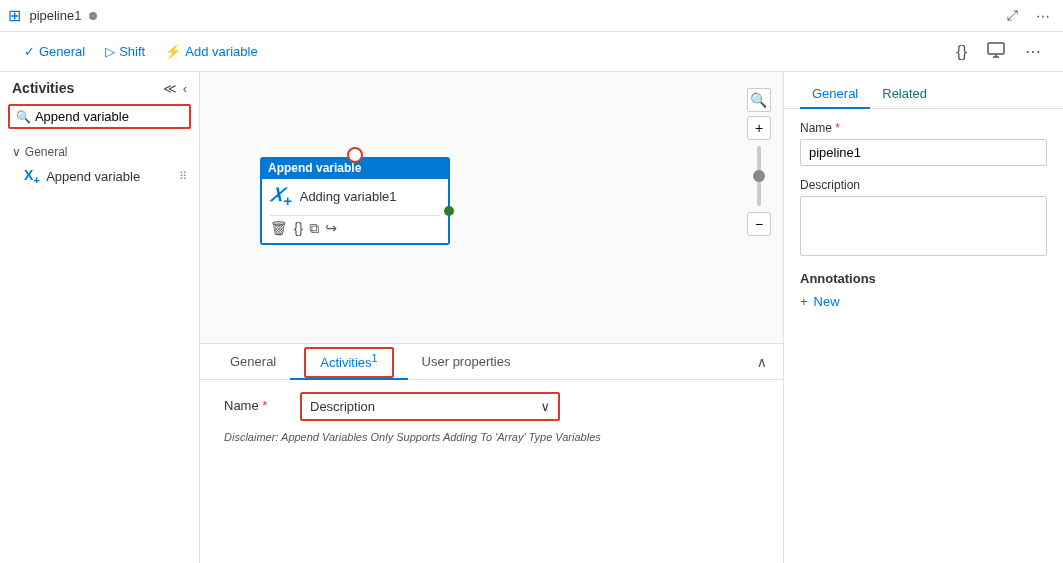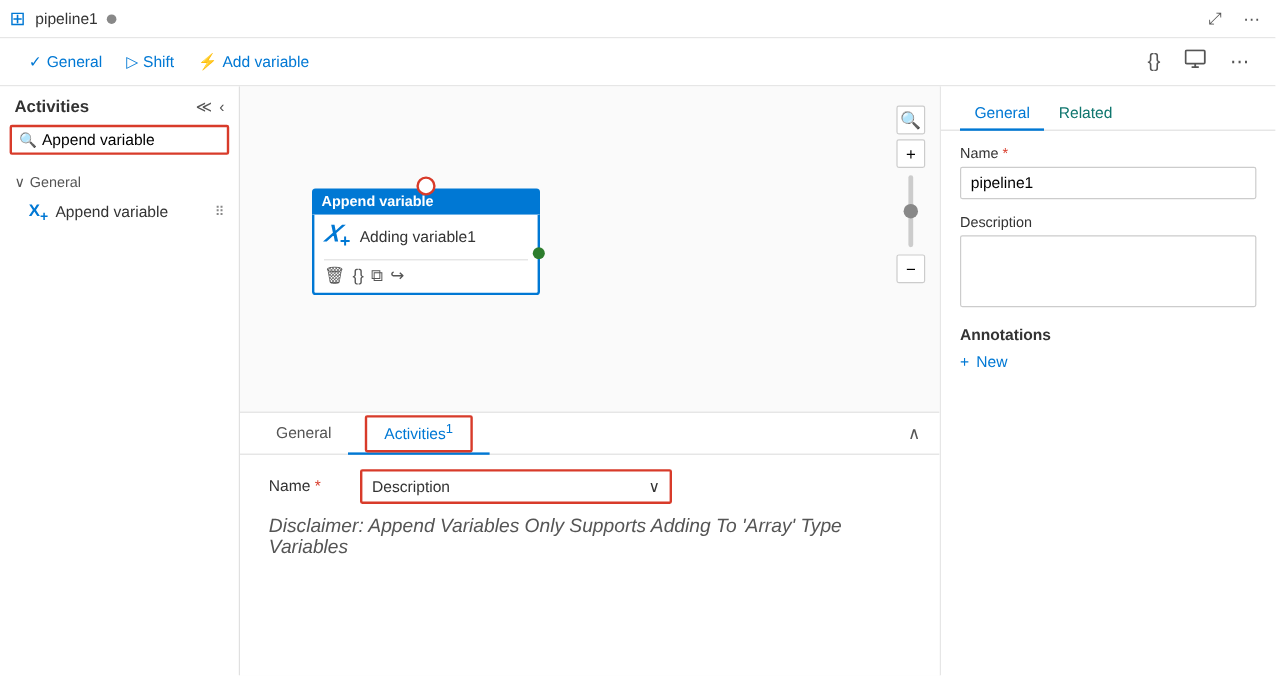--- a/index.html
+++ b/index.html
@@ -182,21 +182,21 @@
     .form-textarea {
       width: 260px; height: 56px; border: 2px solid #0078d4; border-radius: 2px;
       padding: 5px 8px; font-size: 13px; resize: none; outline: none;
       font-family: inherit;
     }
     .form-link {
       color: #0078d4; font-size: 12px; cursor: pointer; text-decoration: none;
       display: block; text-align: right; width: 260px;
     }
     .form-disclaimer {
-      font-size: 16px; color: #555; font-style: italic; margin-top: 4px;
+      font-size: 11px; color: #555; font-style: italic; margin-top: 4px;
     }
 
     
     .properties-panel {
       width: 280px; border-left: 1px solid #e0e0e0;
       background: #fff; display: flex; flex-direction: column;
     }
     .properties-header {
       padding: 12px 16px 8px;
       font-size: 15px; font-weight: 600;
@@ -340,20 +340,23 @@
     <div class="bottom-panel">
       <div class="bottom-tabs">
         <div class="bottom-tab">
           <span>General</span>
         </div>
         <div class="bottom-tab active">
           <span class="bottom-tab-highlight">
             <span>Activities</span><sup>1</sup>
           </span>
         </div>
+        <div class="bottom-tab">
+          <span>User properties</span>
+        </div>
         <button class="bottom-tab-collapse">∧</button>
       </div>
       <div class="bottom-content">
         <div class="form-row">
           <label class="form-label form-label-required">Name</label>
           <div class="form-input-dropdown">
             <span>Description</span>
             <span>∨</span>
           </div>
         </div>

